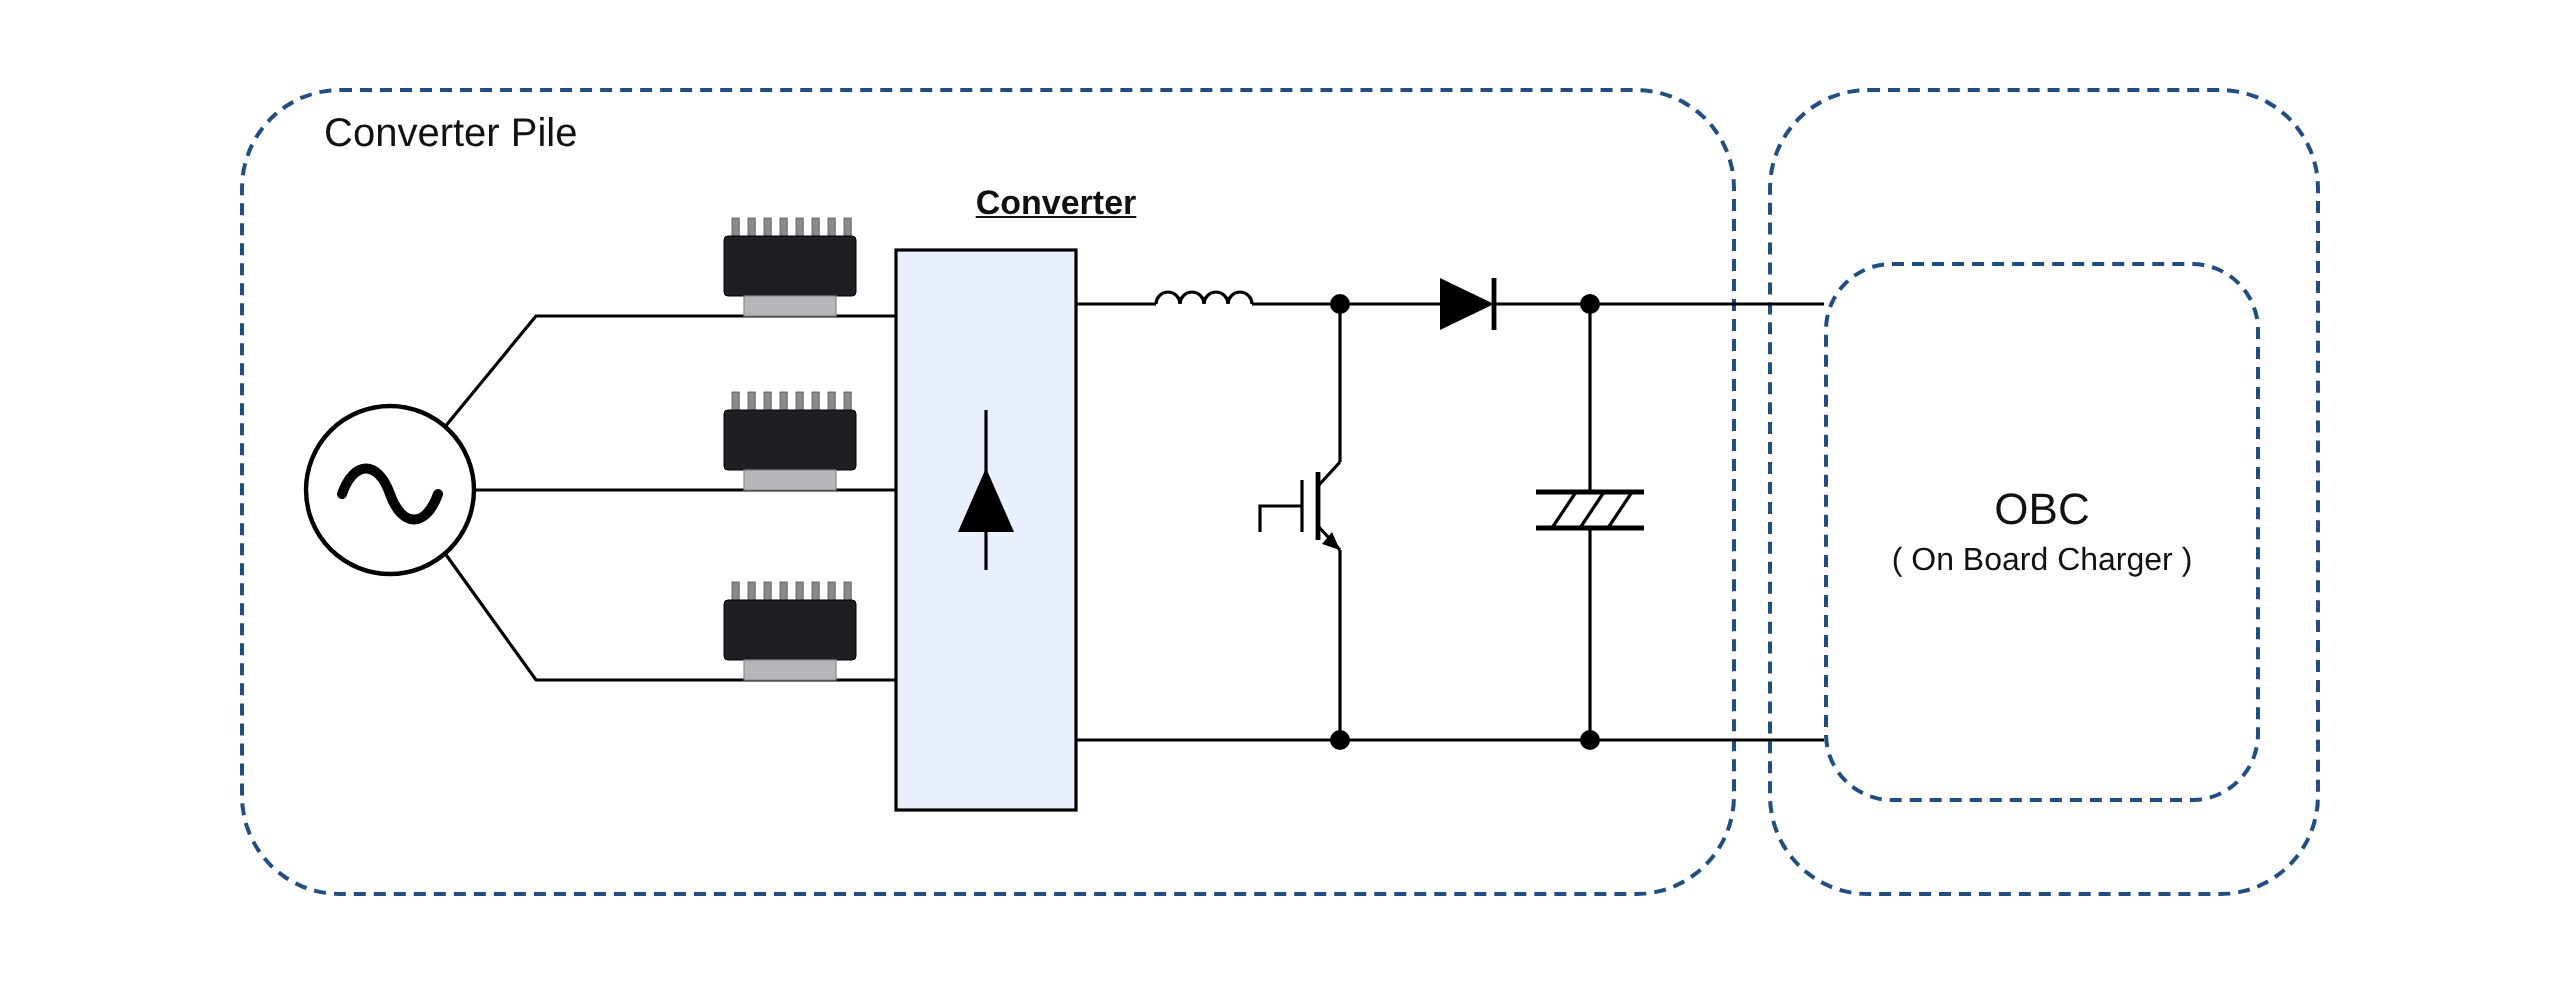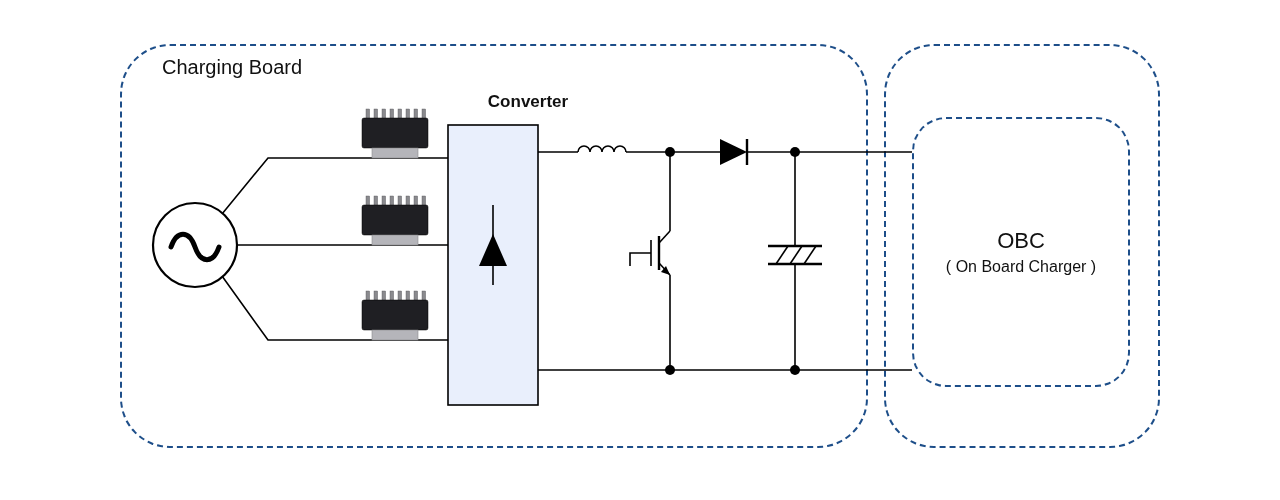--- a/index.html
+++ b/index.html
@@ -3,26 +3,26 @@
 <meta charset="utf-8">
 <style>
   html,body{margin:0;padding:0;background:#fff;}
   .canvas{
     position:relative;width:1280px;height:500px;background:#fff;overflow:hidden;
     font-family:"Liberation Sans", sans-serif;color:#111;
   }
   .box{position:absolute;border:2px dashed var(--boundary,#1d4e89);background:transparent;}
   .charging-pile{left:120px;top:44px;width:744px;height:400px;border-radius:50px;}
   .ev{left:884px;top:44px;width:272px;height:400px;border-radius:50px;}
-  .obc{left:912px;top:117px;width:214px;height:266px;border-radius:34px;
+  .obc{left:912px;top:131px;width:214px;height:266px;border-radius:34px;
        display:flex;flex-direction:column;align-items:center;justify-content:center;gap:4px;}
   .label{position:absolute;white-space:nowrap;}
   .lbl-cp{left:162px;top:56px;font-size:20px;}
   .lbl-ev{left:884px;top:80px;width:272px;text-align:center;font-size:20px;}
-  .lbl-conv{left:418px;top:92px;width:220px;text-align:center;font-size:17px;font-weight:bold;}
+  .lbl-conv{left:418px;top:92px;width:220px;text-align:center;font-size:17px;font-weight:bold;text-decoration:underline;}
   .obc-title{font-size:22px;}
   .obc-sub{font-size:16px;}
   svg.circuit{position:absolute;left:0;top:0;}
   .wire{stroke:#000;stroke-width:1.6;fill:none;}
   .wire-thick{stroke:#000;stroke-width:2.4;fill:none;}
   .blackfill{fill:#000;stroke:none;}
   .converter-rect{fill:var(--converter_fill,#e9effc);stroke:#000;stroke-width:1.6;}
   .ac-circle{fill:#fff;stroke:#000;stroke-width:2.2;}
   .sine{stroke:#000;stroke-width:5;fill:none;stroke-linecap:round;}
   .chip-body{fill:var(--chip_body,#1f1f23);stroke:#000;stroke-width:0.5;}
@@ -34,21 +34,21 @@
 
 <div class="canvas">
 
   <div class="box charging-pile"></div>
   <div class="box ev"></div>
   <div class="box obc">
     <div class="obc-title">OBC</div>
     <div class="obc-sub">( On Board Charger )</div>
   </div>
 
-  <div class="label lbl-cp">Charging Board</div>
+  <div class="label lbl-cp">Converter Pile</div>
   <div class="label lbl-conv">Converter</div>
 
   <svg class="circuit" width="1280" height="500" viewBox="0 0 1280 500">
 
     <g>
       <polyline class="wire" points="222,214 268,158 448,158"></polyline>
       <polyline class="wire" points="237,245 448,245"></polyline>
       <polyline class="wire" points="222,276 268,340 448,340"></polyline>
     </g>
 

